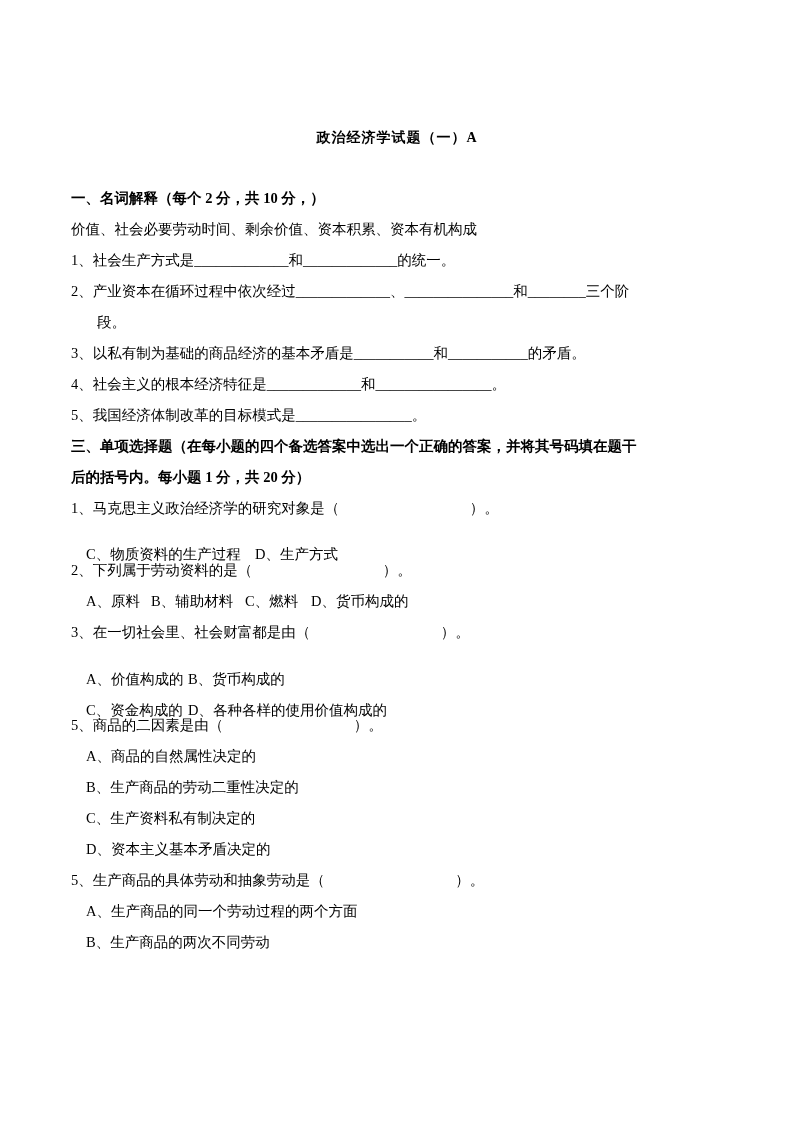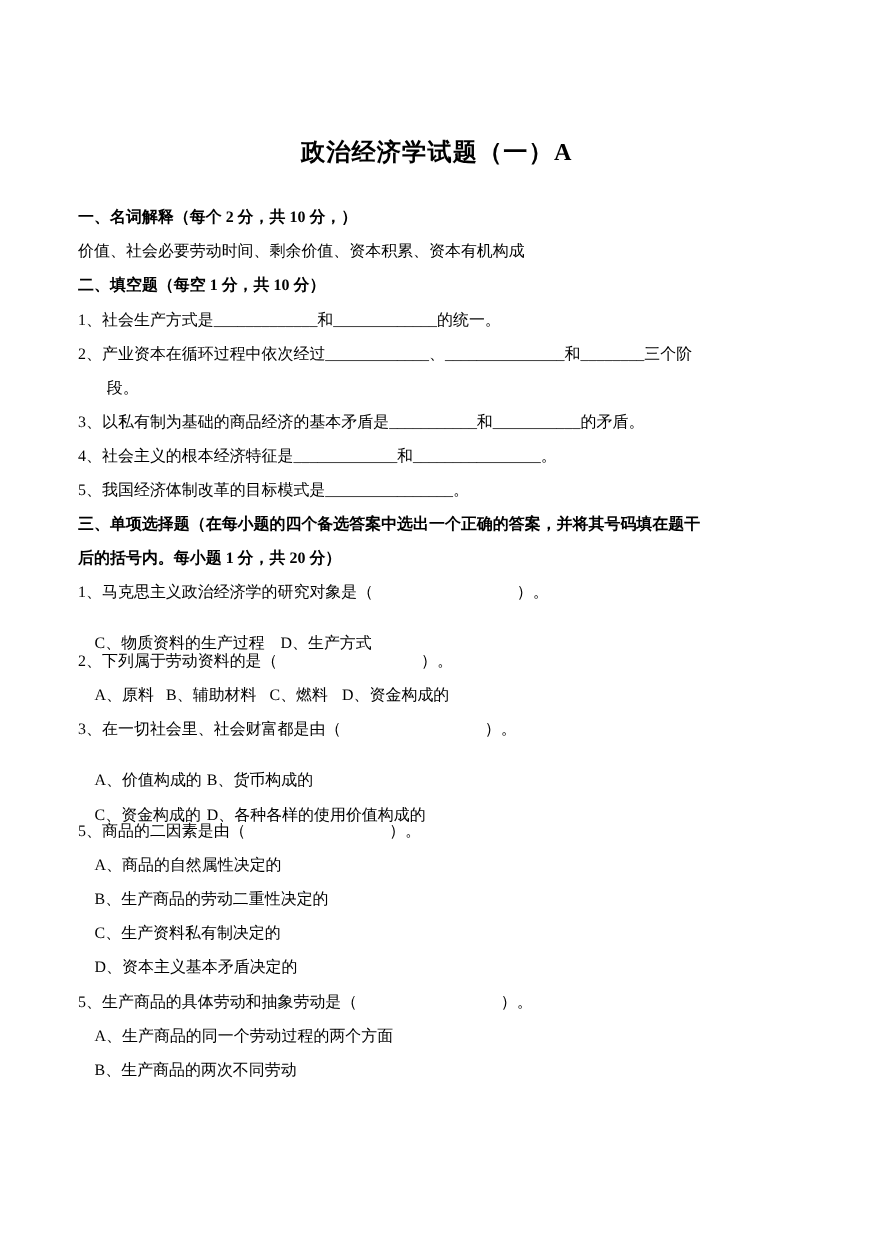--- a/index.html
+++ b/index.html
@@ -14,21 +14,21 @@
     margin: 0 auto;
     background: #ffffff;
     color: #000000;
     font-family: "Liberation Serif", "DejaVu Serif", serif;
     font-size: 14.5px;
     overflow: hidden;
   }
   .doc-title {
     padding-top: 124px;
     text-align: center;
-    font-size: 22px;
+    font-size: 14px;
     font-weight: bold;
     line-height: 28px;
     letter-spacing: 1px;
   }
   .body-block {
     margin-top: 31px;
     padding-left: 71px;
     padding-right: 108px;
   }
   .line {
@@ -60,36 +60,35 @@
 
 <div class="page">
 
   <div class="doc-title">政治经济学试题（一）A</div>
 
   <div class="body-block">
 
     <div class="line h">一、名词解释（每个 2 分，共 10 分，）</div>
     <div class="line">价值、社会必要劳动时间、剩余价值、资本积累、资本有机构成</div>
 
-    <div class="line h">二、填空题（每空 1 分，共 10 分）</div>
     <div class="line">1、社会生产方式是_____________和_____________的统一。</div>
     <div class="line">2、产业资本在循环过程中依次经过_____________、_______________和________三个阶</div>
     <div class="line cont">段。</div>
     <div class="line">3、以私有制为基础的商品经济的基本矛盾是___________和___________的矛盾。</div>
     <div class="line">4、社会主义的根本经济特征是_____________和________________。</div>
     <div class="line">5、我国经济体制改革的目标模式是________________。</div>
 
     <div class="line h">三、单项选择题（在每小题的四个备选答案中选出一个正确的答案，并将其号码填在题干</div>
     <div class="line h">后的括号内。每小题 1 分，共 20 分）</div>
 
     <div class="line">1、马克思主义政治经济学的研究对象是（　　　　　　　　　）。</div>
     <div class="line opt"><span class="col w169">C、物质资料的生产过程</span><span>D、生产方式</span></div>
 
     <div class="line">2、下列属于劳动资料的是（　　　　　　　　　）。</div>
-    <div class="line opt"><span class="col w65">A、原料</span><span class="col w94">B、辅助材料</span><span class="col w66">C、燃料</span><span>D、资金构成的</span></div>
+    <div class="line opt"><span class="col w65">A、原料</span><span class="col w94">B、辅助材料</span><span class="col w66">C、燃料</span><span>D、货币构成的</span></div>
 
     <div class="line">3、在一切社会里、社会财富都是由（　　　　　　　　　）。</div>
     <div class="line opt"><span class="col w102">A、价值构成的</span><span>B、货币构成的</span></div>
     <div class="line opt"><span class="col w102">C、资金构成的</span><span>D、各种各样的使用价值构成的</span></div>
 
     <div class="line">5、商品的二因素是由（　　　　　　　　　）。</div>
     <div class="line opt">A、商品的自然属性决定的</div>
     <div class="line opt">B、生产商品的劳动二重性决定的</div>
     <div class="line opt">C、生产资料私有制决定的</div>
     <div class="line opt">D、资本主义基本矛盾决定的</div>

